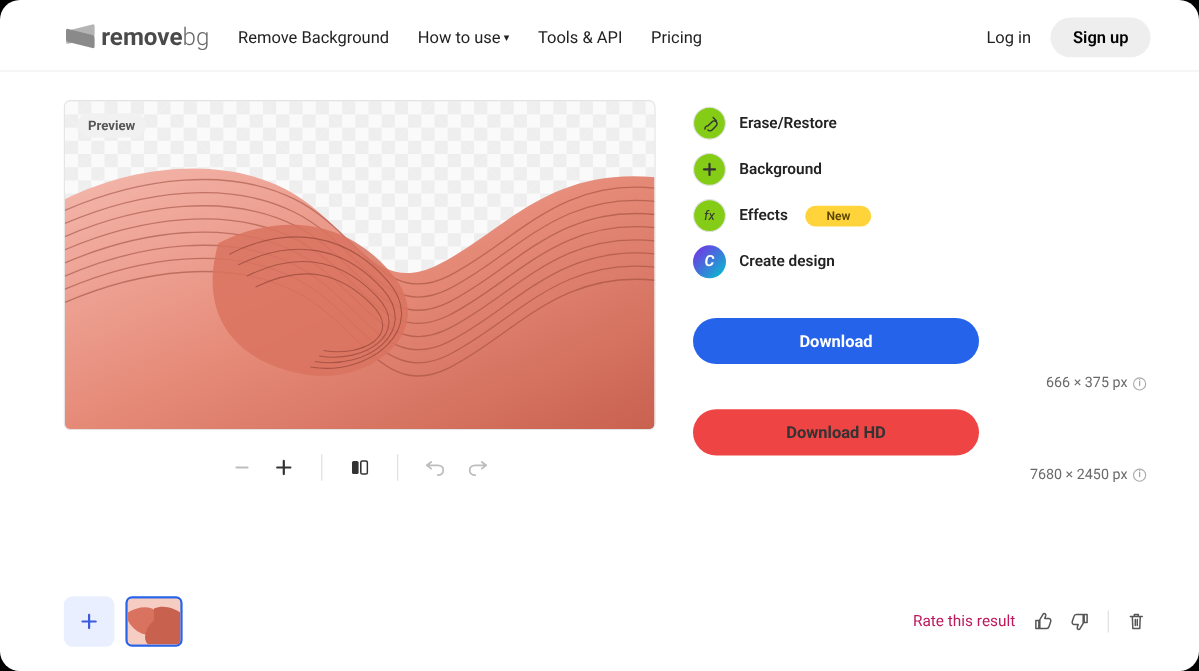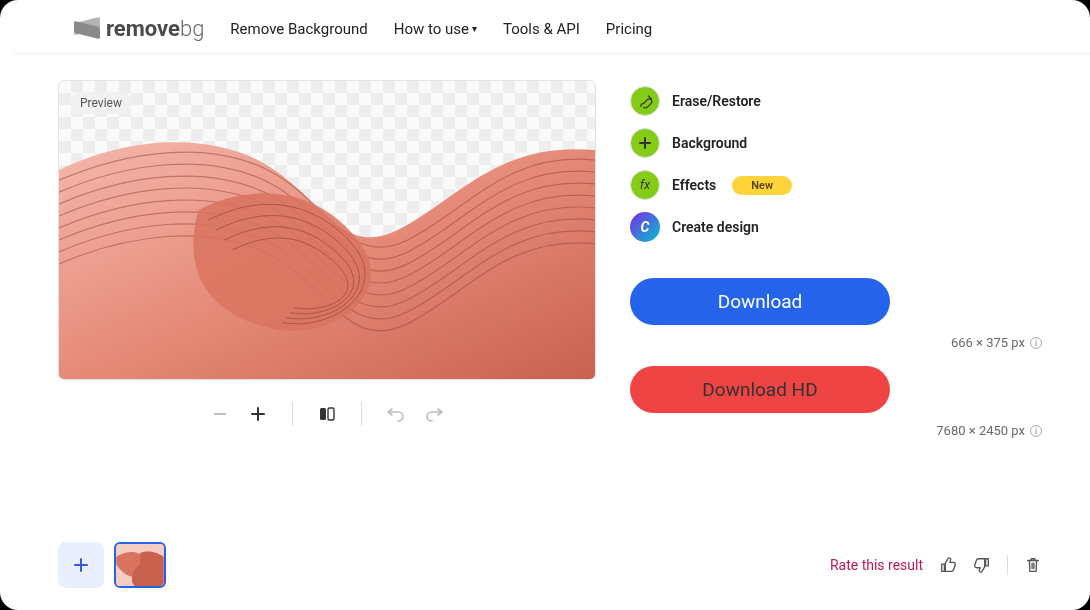--- a/index.html
+++ b/index.html
@@ -17,38 +17,37 @@
     border-radius: 18px;
     overflow: hidden;
     position: relative;
   }
   .header {
     display: flex;
     align-items: center;
     justify-content: space-between;
     padding: 16px 44px 12px 60px;
     border-bottom: 1px solid #eee;
-    margin-left: 14px;
   }
   .header-left { display: flex; align-items: center; gap: 26px; }
   .logo { display: flex; align-items: center; gap: 6px; color: #5a5a5a; font-size: 22px; }
   .logo .bold { font-weight: 700; color: #4a4a4a; }
   .logo .light { font-weight: 300; color: #6a6a6a; }
   .logo-mark { width: 26px; height: 18px; position: relative; }
   .logo-mark .t { position:absolute; width:26px; height:12px; background:#b4b4b4; transform: skewY(-14deg); border-radius:2px; top:0;}
   .logo-mark .b { position:absolute; width:26px; height:12px; background:#8a8a8a; transform: skewY(14deg); border-radius:2px; top:4px;}
   .nav { display: flex; align-items: center; gap: 26px; }
   .nav-item { font-size: 15px; color: #222; cursor: pointer; display:flex; align-items:center; gap:3px;}
   .chev { font-size: 10px; }
   .header-right { display: flex; align-items: center; gap: 18px; }
   .login { font-size: 15px; color: #222; cursor: pointer; }
   .signup { background: #eee; border-radius: 999px; padding: 9px 20px; font-weight: 600; font-size: 15px; cursor: pointer; }
 
   .main { display: flex; padding: 26px 48px 0 58px; gap: 20px; }
-  .left-col { display:flex; flex-direction:column; }
+  .left-col { display:flex; flex-direction:column;font-weight:bold; }
 
   .preview {
     width: 538px; height: 300px;
     border: 1px solid #e3e3e3;
     border-radius: 6px;
     position: relative;
     overflow: hidden;
     background-image:
       linear-gradient(45deg, #eee 25%, transparent 25%),
       linear-gradient(-45deg, #eee 25%, transparent 25%),
@@ -99,21 +98,21 @@
   .ticon .plus-s { position:relative; width:12px; height:12px;}
   .ticon .plus-s::before, .ticon .plus-s::after { content:""; position:absolute; background:#333; border-radius:1px;}
   .ticon .plus-s::before { width:12px; height:1.6px; top:5px; left:0;}
   .ticon .plus-s::after { width:1.6px; height:12px; top:0; left:5px;}
   .tlabel { font-size: 14px; font-weight: 600; color:#222; }
   .badge { background:#ffd43b; color:#5a4300; font-size:11px; font-weight:600; padding:3px 19px; border-radius:999px; margin-left:4px;}
 
   .dl-block { margin-top: 36px; }
   .btn {
     width: 260px; text-align:center; padding: 12px 0;
-    border-radius: 999px; font-size: 19px; font-weight:400;
+    border-radius: 999px; font-size: 15px; font-weight:700;
     cursor:pointer;
   }
   .btn.primary { background:#2563eb; color:#fff; }
   .btn.secondary { background:#ef4444; color:#333; }
   .meta { text-align:center; font-size: 13px; color:#6a6a6a; padding: 10px 0 16px; display:flex; justify-content:flex-end; align-items:center; gap:5px;}
   .info-i { width:12px;height:12px;border:1px solid #aaa;border-radius:50%; font-size:9px; line-height:10px; color:#888; display:inline-flex; align-items:center; justify-content:center;}
 
   .footer {
     position: absolute; bottom: 22px; left: 0; right:0;
     display:flex; align-items:center; justify-content:space-between;
@@ -162,20 +161,24 @@
             <span>How to use</span>
             <span class="chev">▾</span>
           </div>
         <div class="nav-item">
             <span>Tools &amp; API</span>
           </div>
         <div class="nav-item">
             <span>Pricing</span>
           </div>
       </div>
+    </div>
+    <div class="header-right">
+      <div class="login">Log in</div>
+      <div class="signup">Sign up</div>
     </div>
   </div>
 
   <div class="main">
     <div class="left-col">
       <div class="preview">
         <div class="preview-label">Preview</div>
         <div class="art">
           <svg viewBox="0 0 538 300" preserveAspectRatio="xMidYMid slice">
             <defs>

